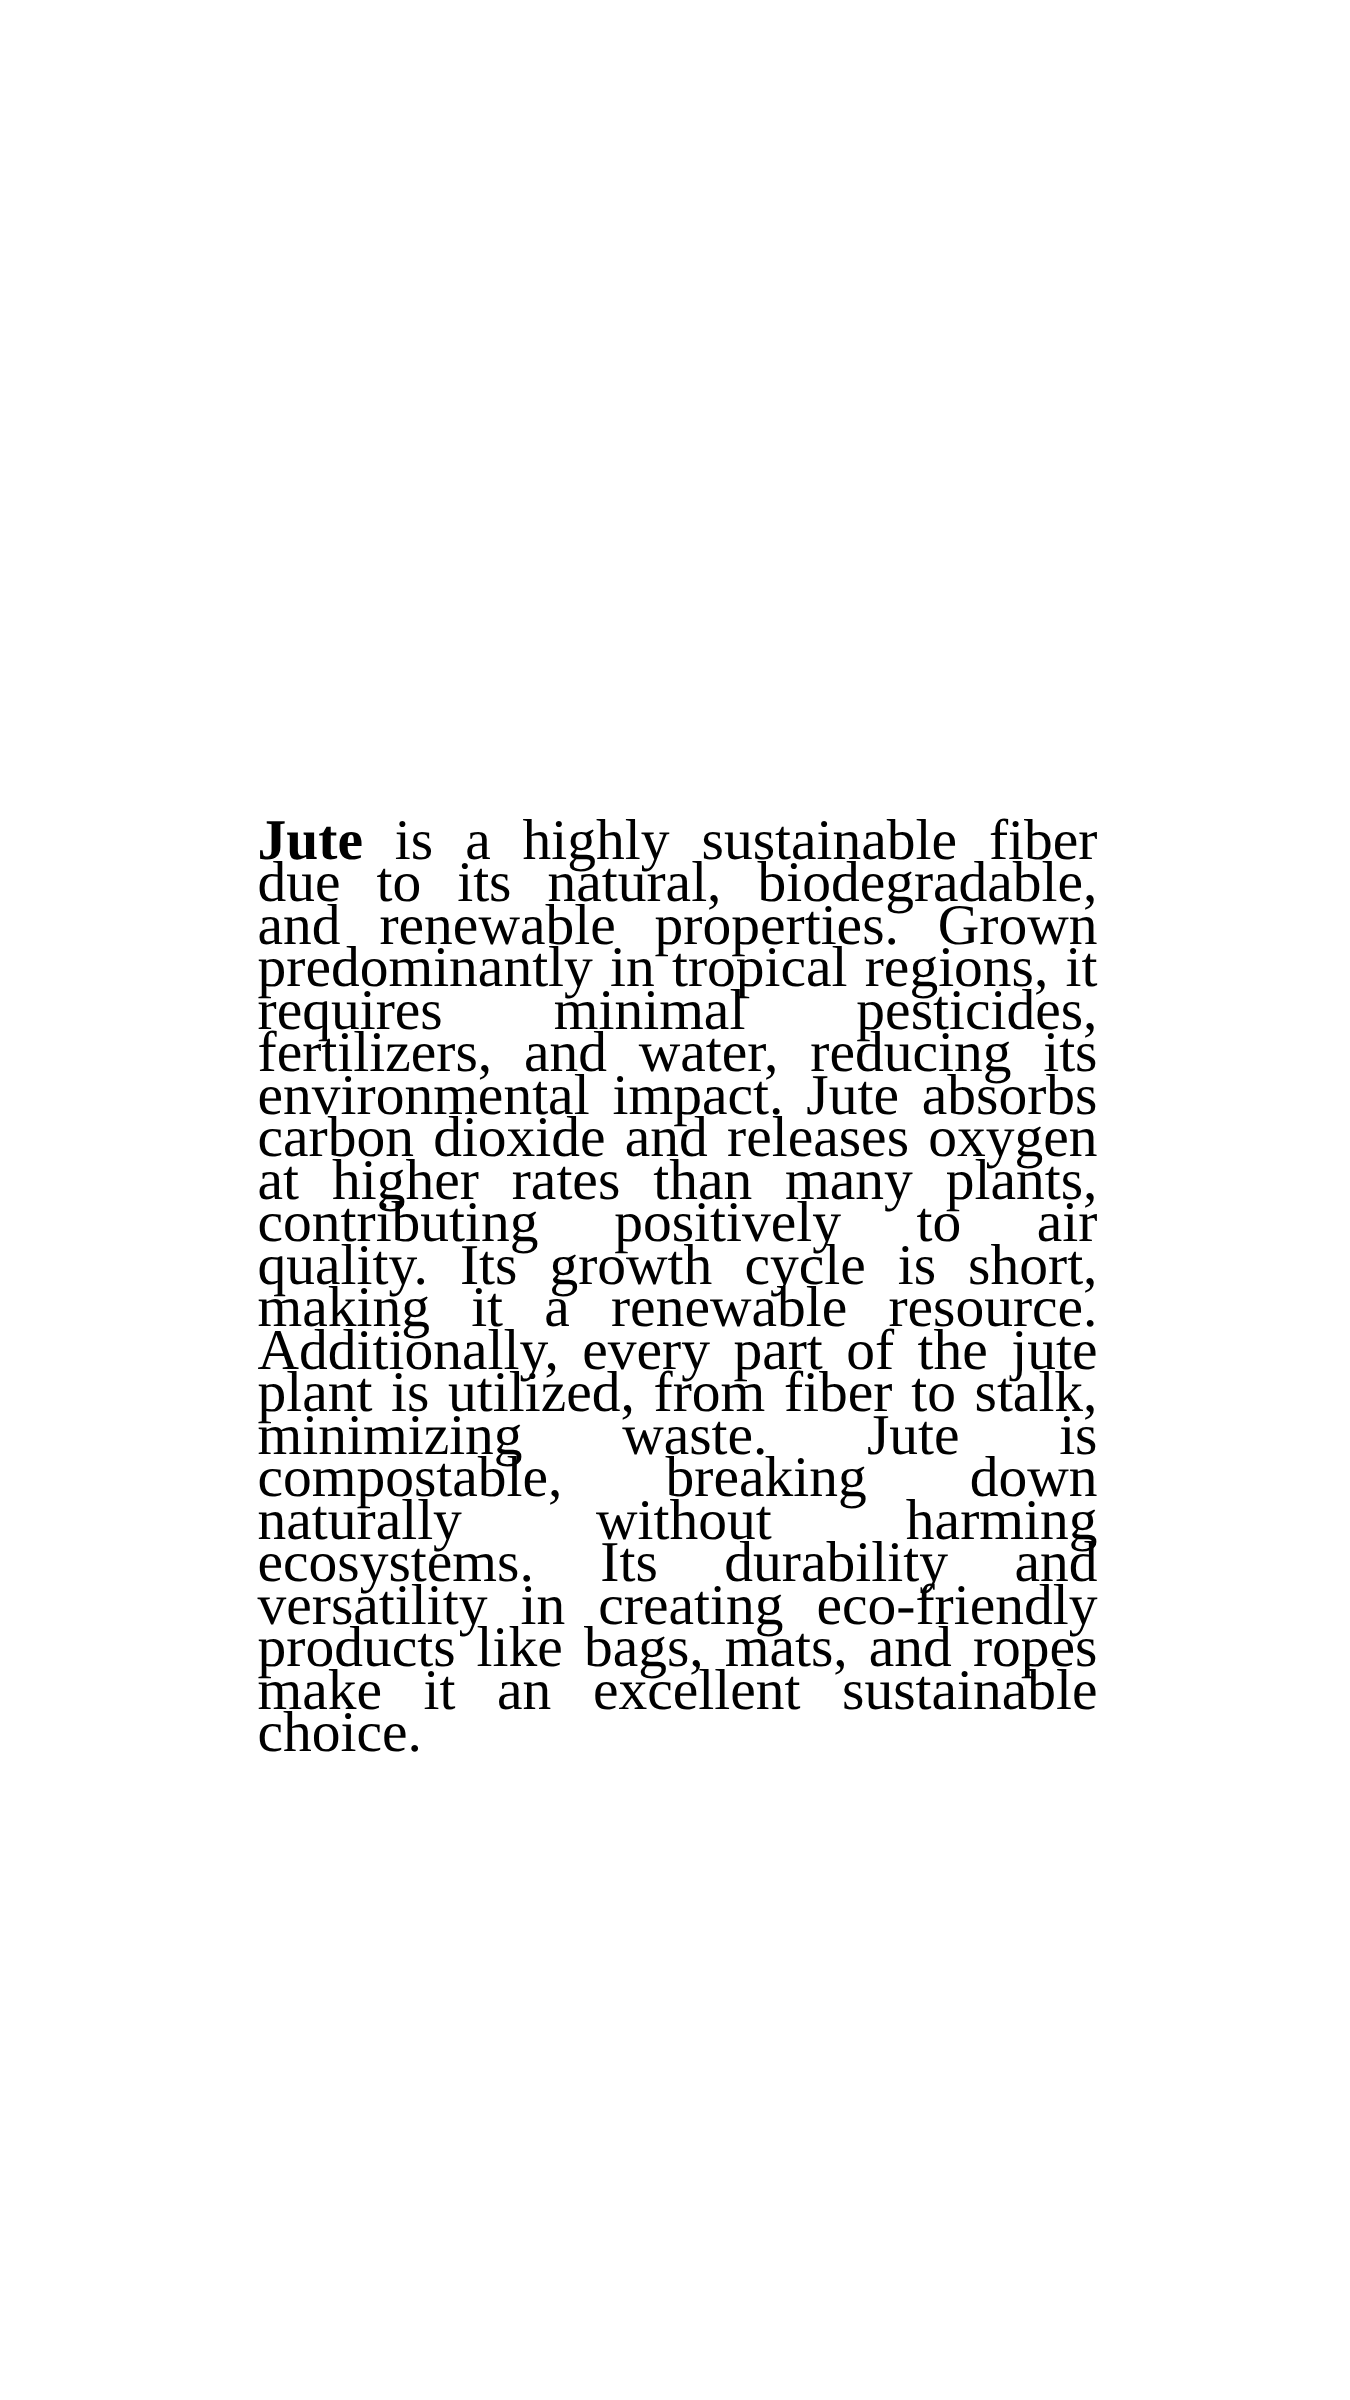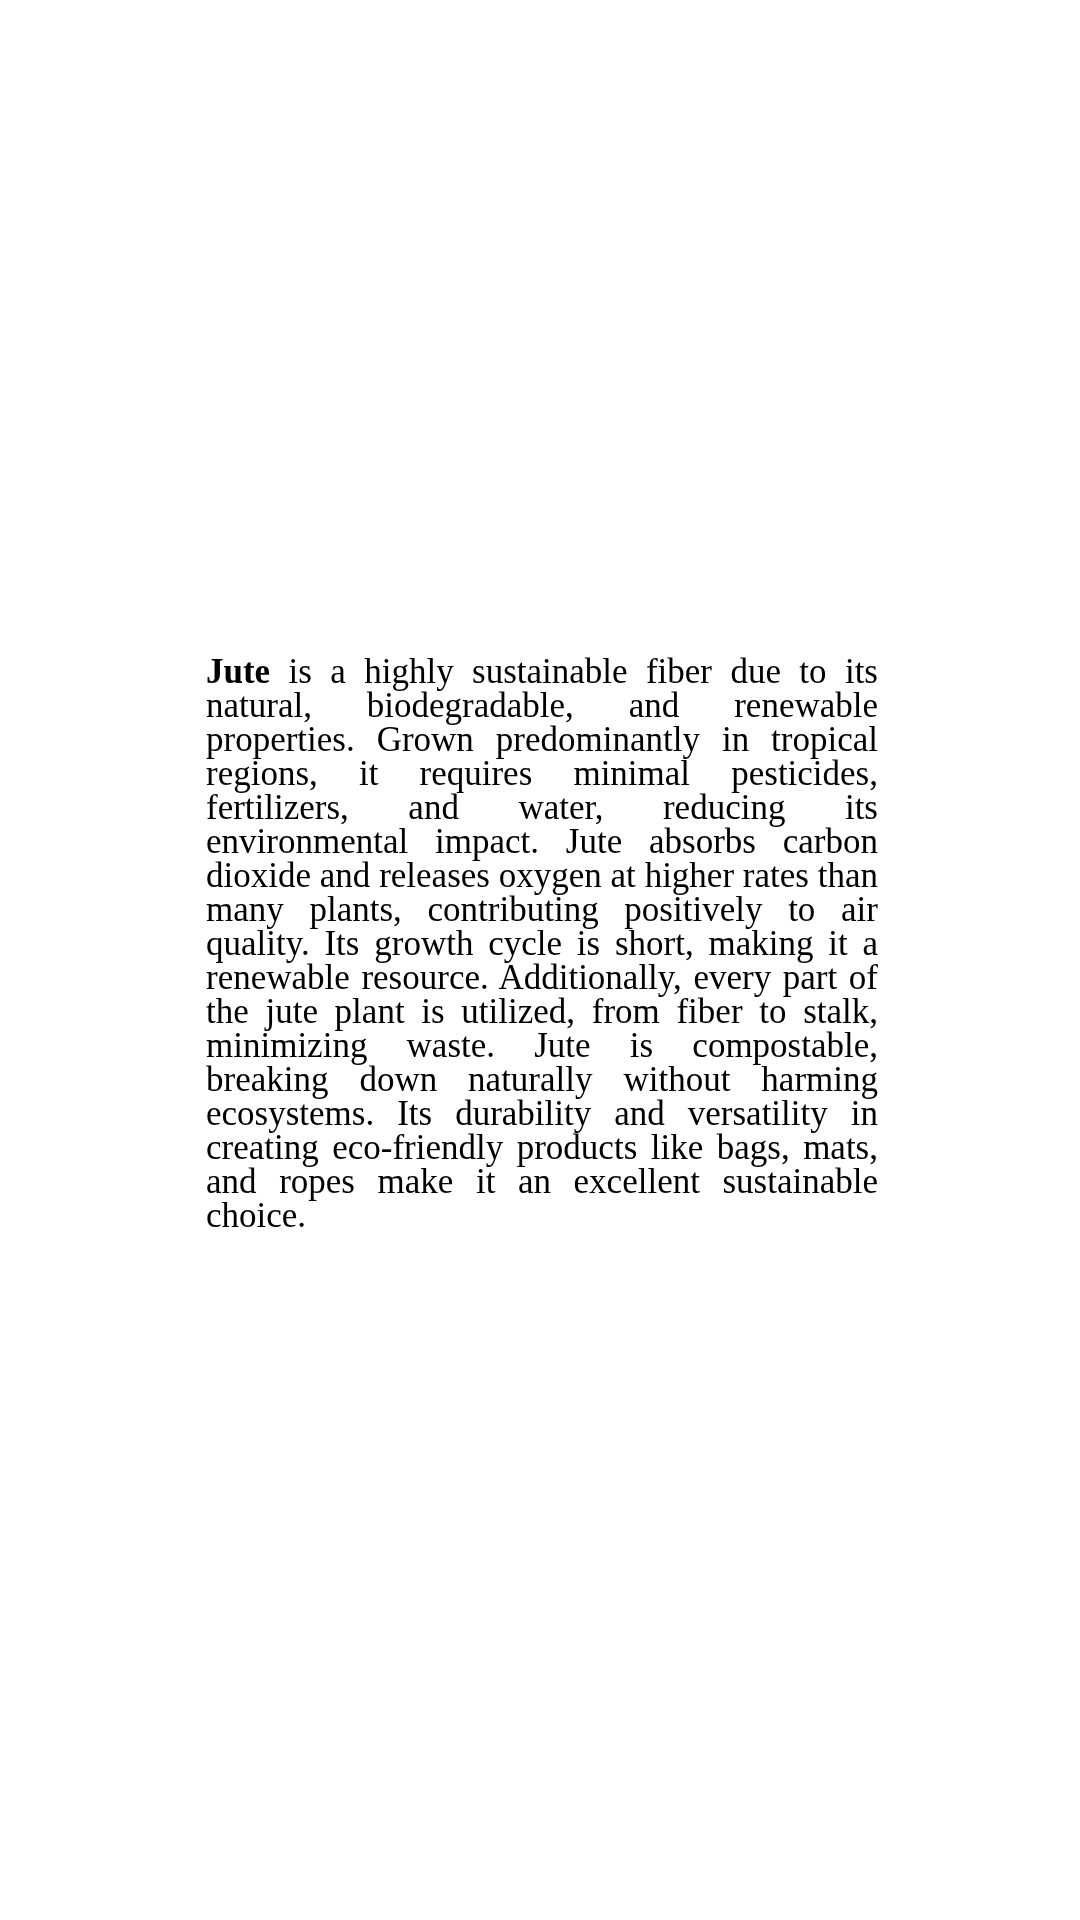--- a/index.html
+++ b/index.html
@@ -13,21 +13,21 @@
     background: #ffffff;
     overflow: hidden;
   }
   .paragraph {
     position: absolute;
     left: 206px;
     top: 655px;
     width: 672px;
     margin: 0;
     font-family: "Liberation Serif", serif;
-    font-size: 35px;
+    font-size: 46px;
     line-height: 34px;
     color: #000000;
     text-align: justify;
     text-justify: inter-word;
   }
   .lead-word {
     font-weight: bold;
   }
 </style>
 </head>

